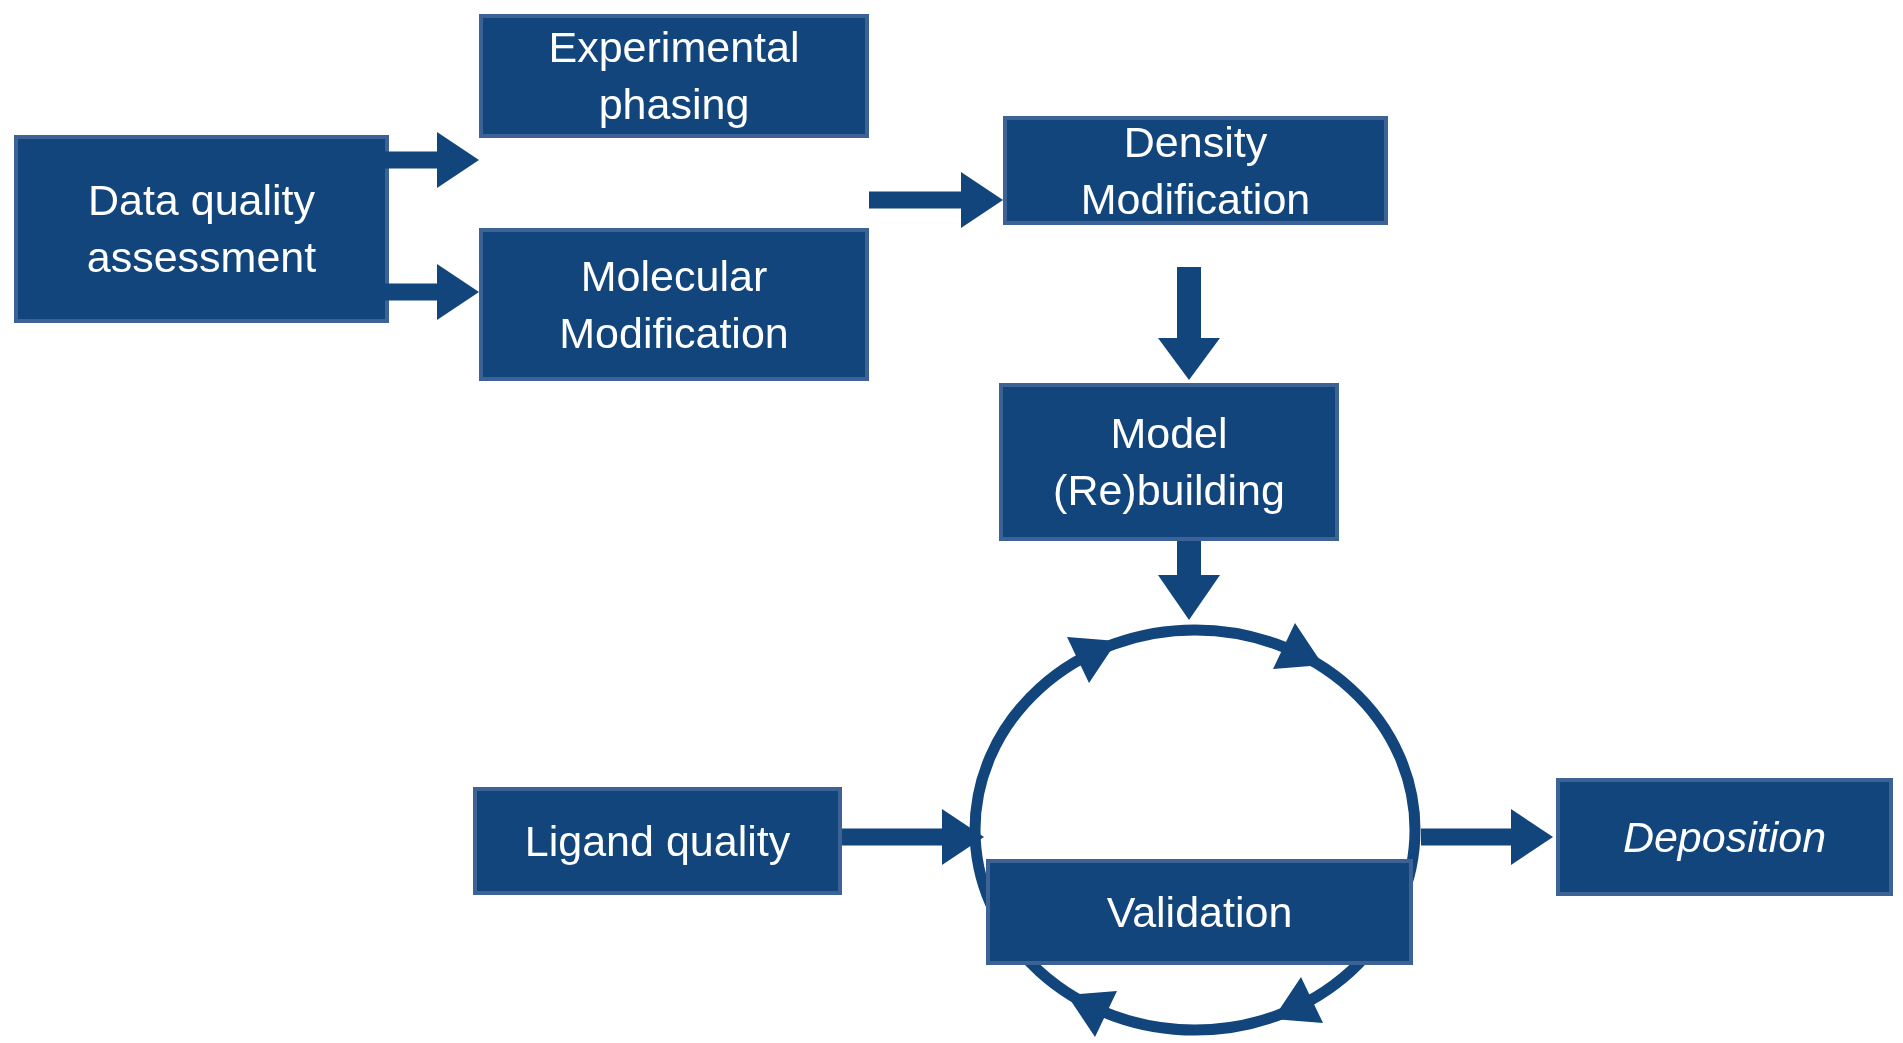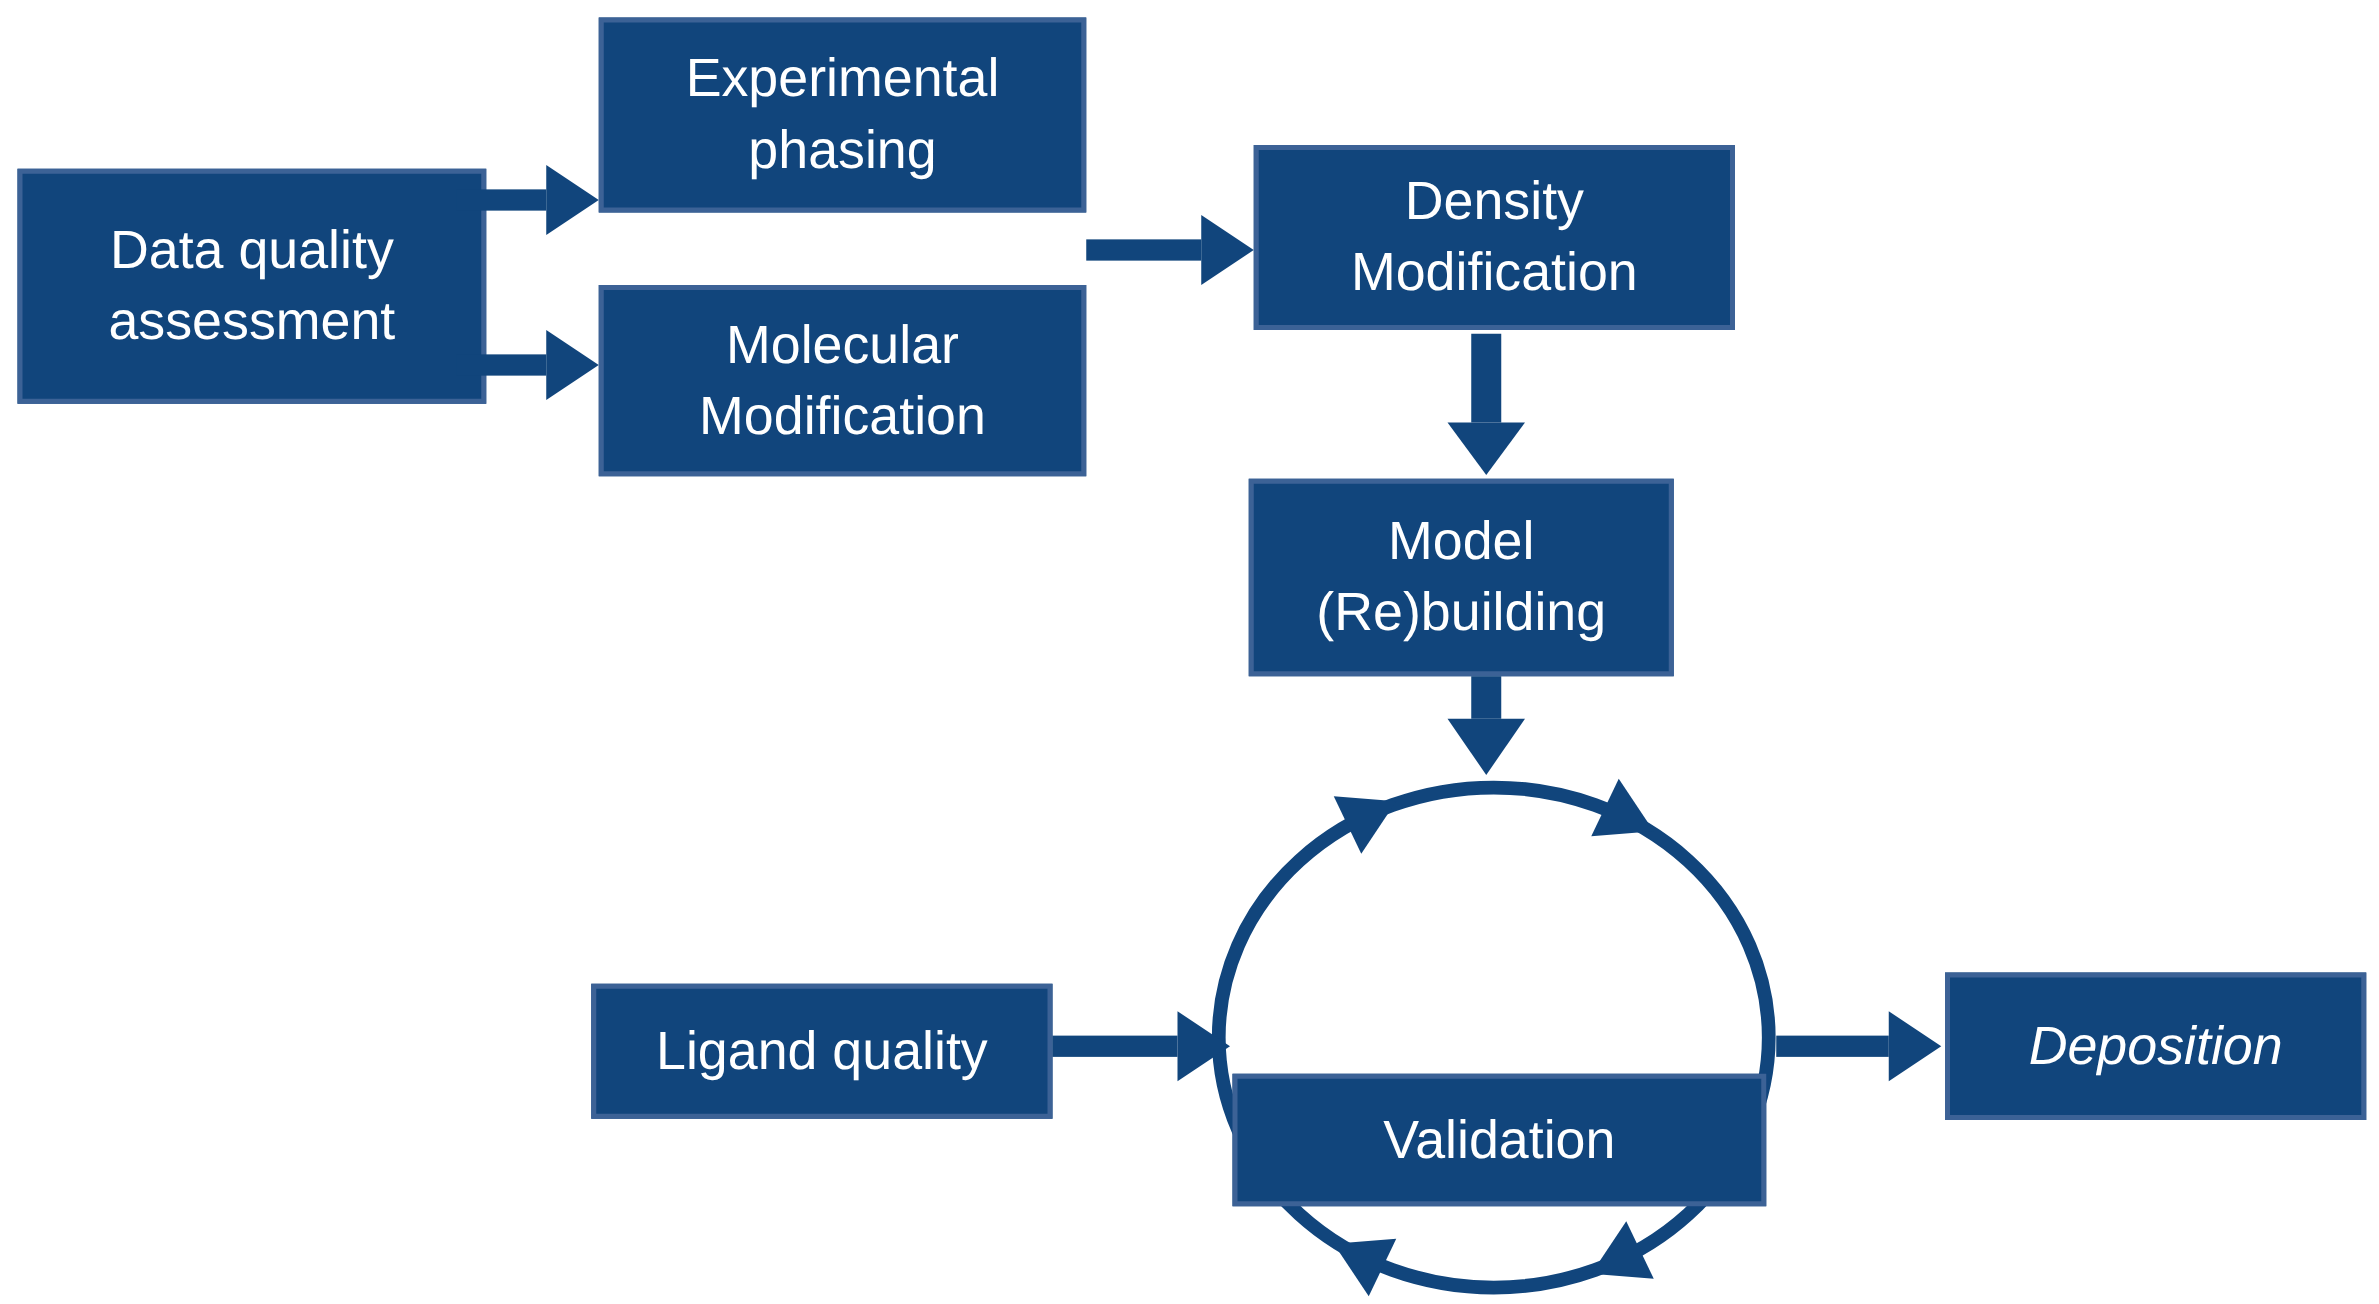--- a/index.html
+++ b/index.html
@@ -38,29 +38,29 @@
 <div id="canvas">
 
   <svg class="layer" width="1903" height="1043" viewBox="0 0 1903 1043">
     <ellipse cx="1195" cy="830" rx="220" ry="200" fill="none" stroke="var(--arrow)" stroke-width="11"></ellipse>
   </svg>
 
   <div class="node" style="left:14px;top:135px;width:375px;height:188px;">
     <span>Data quality assessment</span>
   </div>
 
-  <div class="node" style="left:479px;top:14px;width:390px;height:156px;">
+  <div class="node" style="left:479px;top:14px;width:390px;height:124px;">
     <span>Experimental phasing</span>
   </div>
 
   <div class="node" style="left:479px;top:228px;width:390px;height:153px;">
     <span>Molecular Modification</span>
   </div>
 
-  <div class="node" style="left:1003px;top:116px;width:385px;height:148px;">
+  <div class="node" style="left:1003px;top:116px;width:385px;height:109px;">
     <span>Density Modification</span>
   </div>
 
   <div class="node" style="left:999px;top:383px;width:340px;height:158px;">
     <span>Model (Re)building</span>
   </div>
 
 
   <div class="node" style="left:986px;top:859px;width:427px;height:106px;">
     <span>Validation</span>

